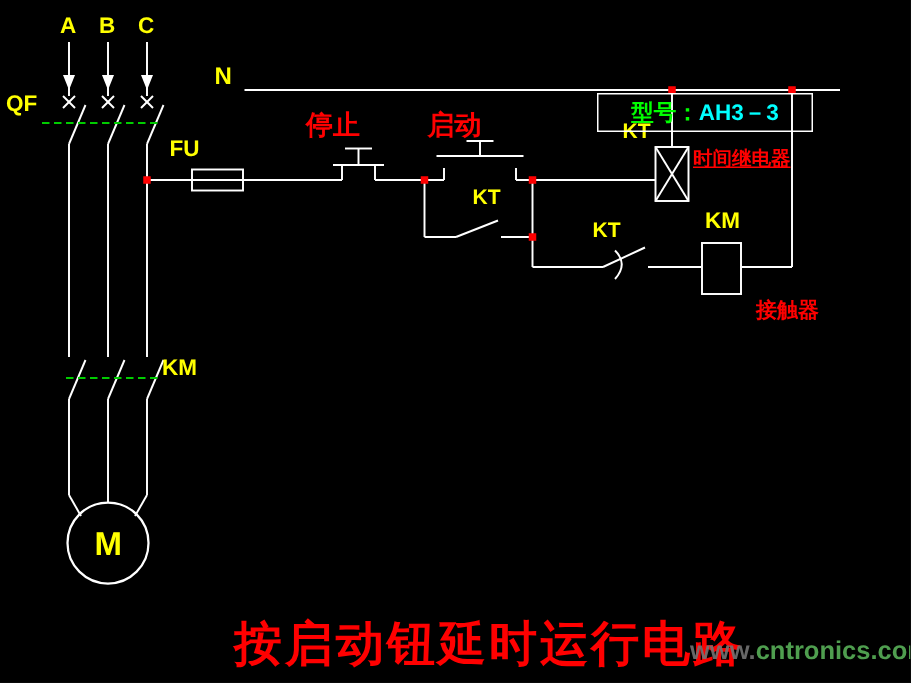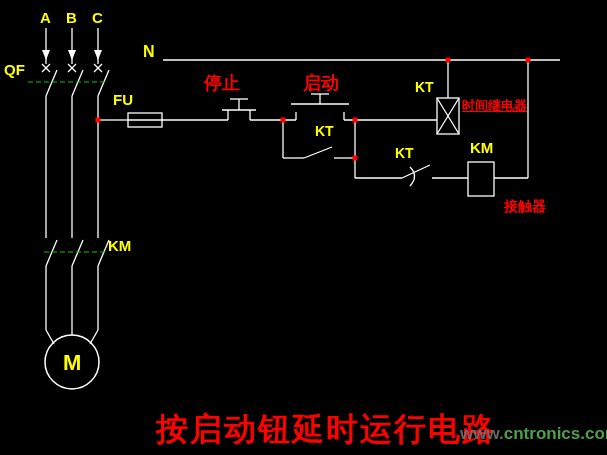--- a/index.html
+++ b/index.html
@@ -150,29 +150,33 @@
     </g>
   </svg>
 
   <div class="lbl yellow f15" style="left:40px;top:10px;">A</div>
   <div class="lbl yellow f15" style="left:66px;top:10px;">B</div>
   <div class="lbl yellow f15" style="left:92px;top:10px;">C</div>
   <div class="lbl yellow f15" style="left:4px;top:62px;">QF</div>
   <div class="lbl yellow f16" style="left:143px;top:44px;">N</div>
   <div class="lbl yellow f15" style="left:113px;top:92px;">FU</div>
   <div class="lbl red f18" style="left:204px;top:74px;">停止</div>
-  <div class="lbl red f18" style="left:303px;top:74px;">启动</div>
+  <div class="lbl red f18" style="left:285px;top:74px;">启动</div>
   <div class="lbl yellow f14" style="left:315px;top:124px;">KT</div>
   <div class="lbl yellow f15" style="left:108px;top:238px;">KM</div>
   <div class="lbl yellow f14" style="left:415px;top:80px;">KT</div>
   <div class="lbl red f13" style="left:462px;top:99px;">时间继电器</div>
   <div class="lbl yellow f14" style="left:395px;top:146px;">KT</div>
   <div class="lbl yellow f15" style="left:470px;top:140px;">KM</div>
   <div class="lbl red f14" style="left:456px;top:199px;margin-left:48px;">接触器</div>
 
+  <div class="model-box">
+    <span class="green">型号：</span>
+      <span class="cyan">AH3－3</span>
+  </div>
 
   <div class="motor-m">M</div>
 
   <div class="title">按启动钮延时运行电路</div>
 
   <div class="watermark">
     <span class="wm-prefix">www.</span><span class="wm-domain">cntronics.com</span>
   </div>
 
 </div>

